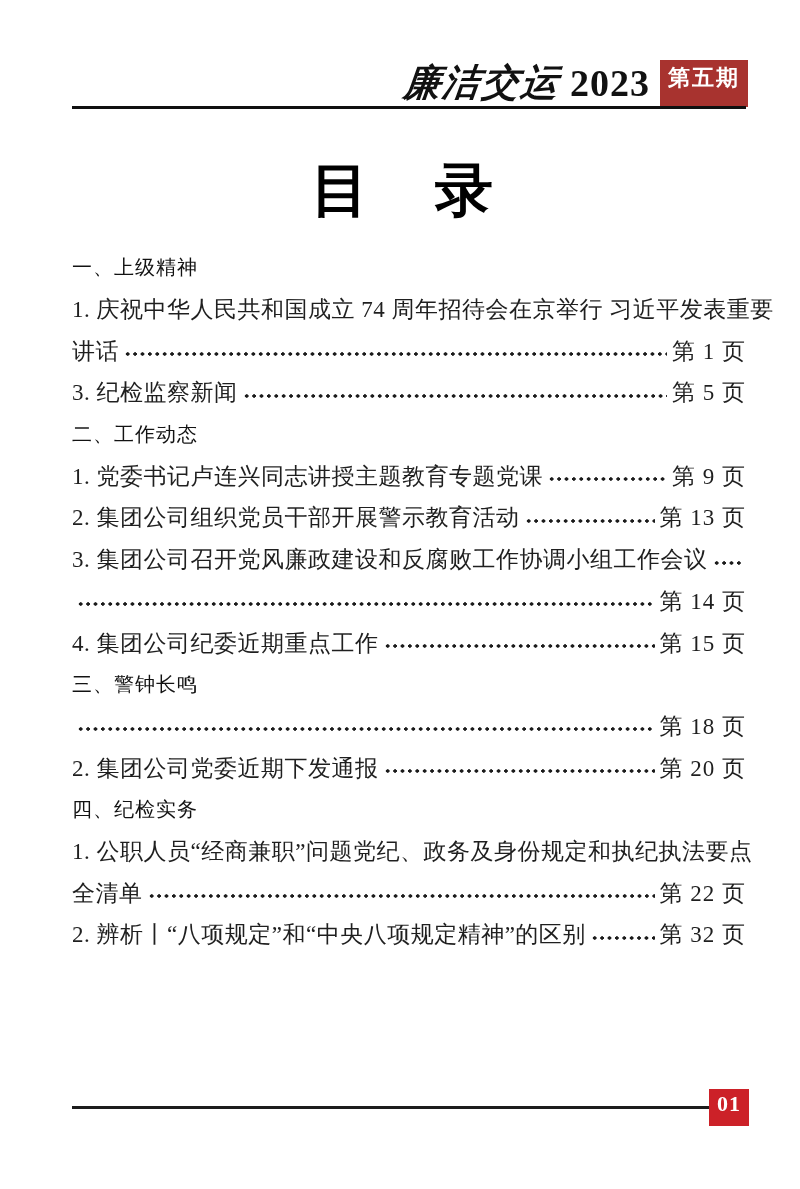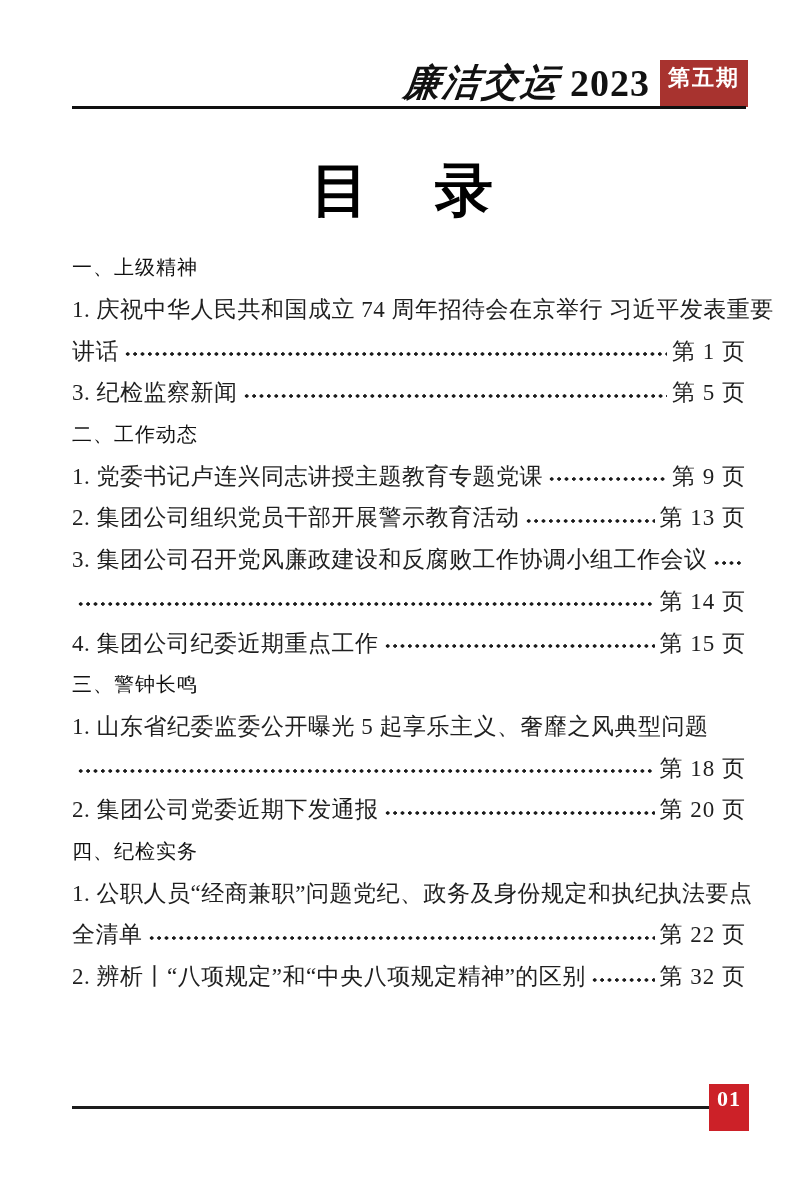--- a/index.html
+++ b/index.html
@@ -61,21 +61,21 @@
   .page-label { white-space:nowrap; letter-spacing:1px; }
   
   .footer {
     position:absolute; left:72px; right:51px; top:1090px; height:34px;
     display:flex; align-items:center;
   }
   .footer-rule { flex:1 1 auto; height:3px; background:#1c1c1c; }
   .pagenum-box {
     color:#fff; font-size:22px; font-weight:bold;
     font-family:"Liberation Serif",serif;
-    padding:2px 8px 19px 8px; letter-spacing:1px;
+    padding:2px 8px 9px 8px; letter-spacing:1px;
   }
 </style>
 </head>
 <body>
 
 <div class="page">
 
   <div class="masthead-row">
     <span class="mast-title">廉洁交运</span>
     <span class="mast-year">2023</span>
@@ -120,23 +120,20 @@
         <span class="leader"></span>
         <span class="page-label">第 14 页</span>
       </div>
       <div class="toc-line">
         <span class="toc-text">4. 集团公司纪委近期重点工作</span>
         <span class="leader"></span>
         <span class="page-label">第 15 页</span>
       </div>
       <div class="sec-heading">三、警钟长鸣</div>
       <div class="toc-line">
-        <span class="toc-text">1. 山东省纪委监委公开曝光 5 起享乐主义、奢靡之风典型问题</span>
-      </div>
-      <div class="toc-line">
         <span class="toc-text"></span>
         <span class="leader"></span>
         <span class="page-label">第 18 页</span>
       </div>
       <div class="toc-line">
         <span class="toc-text">2. 集团公司党委近期下发通报</span>
         <span class="leader"></span>
         <span class="page-label">第 20 页</span>
       </div>
       <div class="sec-heading">四、纪检实务</div>

